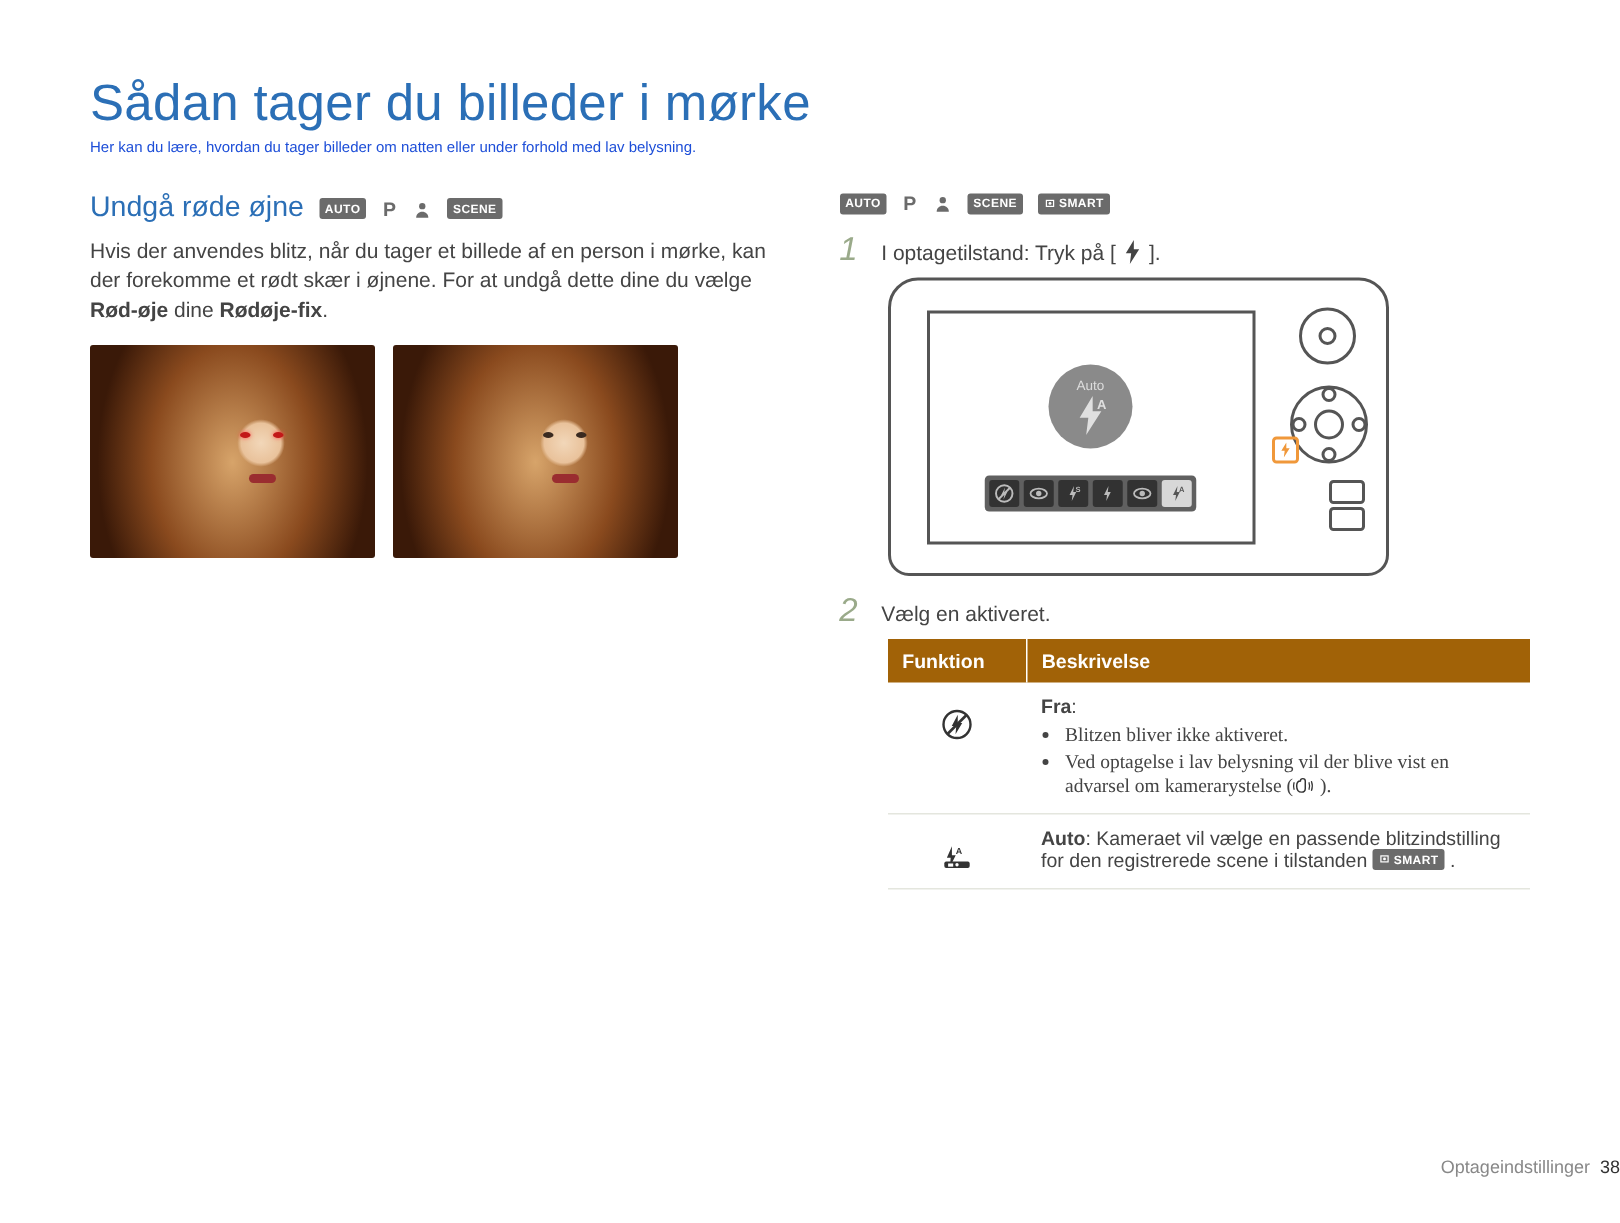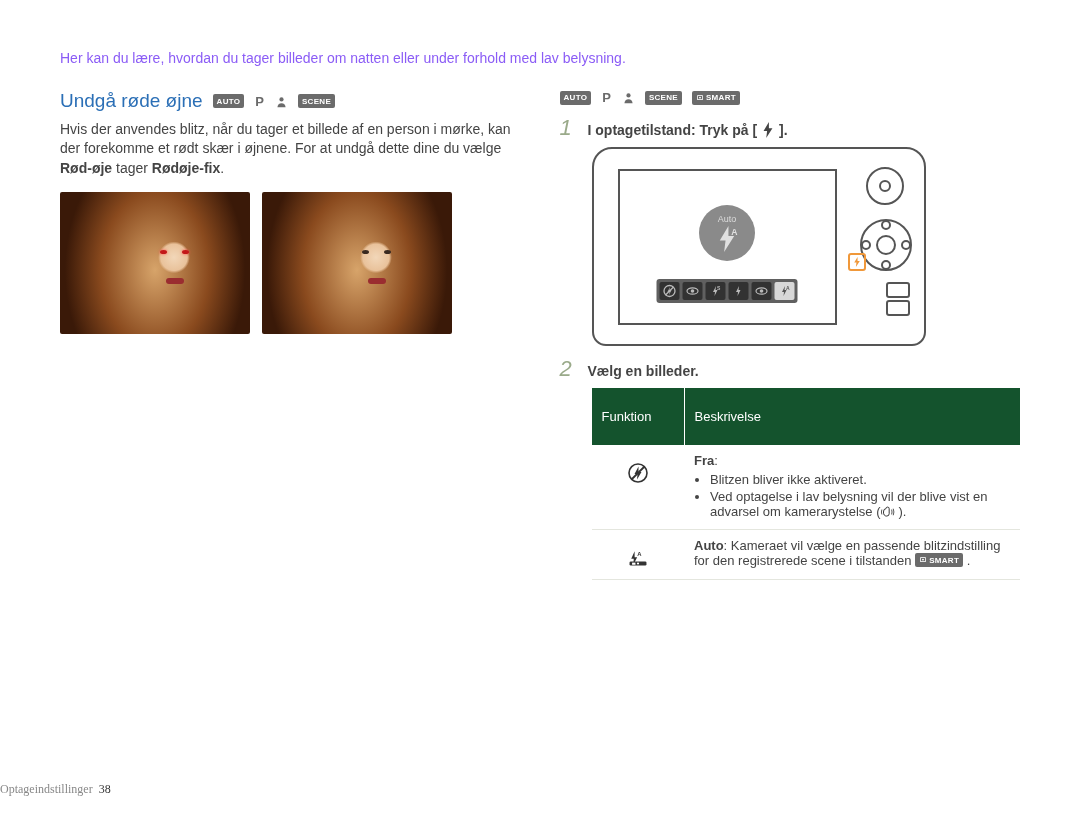--- a/index.html
+++ b/index.html
@@ -17,22 +17,22 @@
     box-sizing: border-box;
   }
   .page-title {
     font-size: 34px;
     font-weight: 400;
     color: #2b6fb6;
     margin: 0 0 4px 0;
     letter-spacing: 0.2px;
   }
   .intro {
-    font-size: 14px;
-    color: #8b5cf6;
+    font-size: 10px;
+    color: #1d4ed8;
     margin-bottom: 24px;
     font-weight: 300;
   }
   .columns {
     display: flex;
     gap: 39px;
   }
   .col {
     flex: 1;
     min-width: 0;
@@ -126,21 +126,21 @@
   .step .num {
     font-size: 22px;
     font-style: italic;
     color: #9aaa8a;
     width: 18px;
     font-weight: 300;
   }
   .step .txt {
     font-size: 14px;
     color: #444;
-    font-weight: 700;
+    font-weight: 400;
     display: flex;
     align-items: center;
     gap: 4px;
     text-align: center;
   }
 
   .camera {
     width: 330px;
     height: 195px;
     border: 2.5px solid #555;
@@ -248,93 +248,93 @@
   }
   .camera .lcd .icon-row .slot.active{ background:#d8d8d8; }
 
   .opt-table {
     width: calc(100% - 32px);
     margin-left: 32px;
     border-collapse: collapse;
     font-size: 13px;
   }
   .opt-table thead th {
-    background: #14532d;
+    background: #a16207;
     color: #fff;
-    font-weight: 400;
+    font-weight: 700;
     text-align: left;
-    padding: 21px 10px;
+    padding: 7px 10px;
   }
   .opt-table thead th:first-child {
     border-right: 1px solid #fff;
     width: 72px;
   }
   .opt-table tbody td {
     padding: 8px 10px;
     border-bottom: 1px solid #e4e6de;
     vertical-align: top;
     color: #444;
     font-weight: 300;
   }
   .opt-table tbody td:first-child {
     text-align: center;
     padding-top: 18px;
   }
   .opt-table ul {
     margin: 4px 0 0 0;
     padding-left: 16px;
   }
-  .opt-table ul li { margin-bottom: 2px; }
+  .opt-table ul li { margin-bottom: 2px; font-family: Liberation Serif, serif; }
   .opt-table .label { font-weight: 700; }
 
   .fn-icon {
     display:inline-flex;
     width:22px; height:20px;
     align-items:center;justify-content:center;
   }
 
   svg { display:block; }
 
   .footer {
     position: absolute;
-    bottom: 18px;
+    bottom: 30px;
     left: 0; right: 0;
-    text-align: left;
+    text-align: right;
     font-size: 12px;
     color: #888;
     font-weight: 300;
-    font-family: Liberation Serif, serif;
   }
   .footer .pn { color: #333; }
 </style>
 </head>
 <body>
 
 <div class="page">
 
+  <h1 class="page-title">Sådan tager du billeder i mørke</h1>
   <div class="intro">Her kan du lære, hvordan du tager billeder om natten eller under forhold med lav belysning.</div>
 
   <div class="columns">
 
     <div class="col">
       <div class="section-hdr">
         <span class="section-title">Undgå røde øjne</span>
         <span class="mode-badge">AUTO</span>
         <span class="mode-p">P</span>
         <span class="mode-icon">
           <svg viewBox="0 0 16 16">
               <circle cx="8" cy="5.5" r="2.6" fill="#6b6b6b"></circle>
               <path d="M3 15c0-3 2.2-5 5-5s5 2 5 5z" fill="#6b6b6b"></path>
             </svg>
         </span>
         <span class="mode-badge">SCENE</span>
       </div>
 
       <div class="body-text">
-        <span>Hvis der anvendes blitz, når du tager et billede af en person i mørke, kan der forekomme et rødt skær i øjnene. For at undgå dette dine du vælge </span><b>Rød-øje</b><span> tager </span><b>Rødøje-fix</b><span>.</span>
+        <span>Hvis der anvendes blitz, når du tager et billede af en person i mørke, kan der forekomme et rødt skær i øjnene. For at undgå dette dine du vælge </span><b>Rød-øje</b><span> dine </span><b>Rødøje-fix</b><span>.</span>
       </div>
 
       <div class="photo-row">
         <div class="photo red">
           <div class="eye l"></div>
             <div class="eye r"></div>
             <div class="lips"></div>
         </div>
         <div class="photo">
           <div class="eye l"></div>
@@ -437,21 +437,21 @@
           <svg width="8" height="10" viewBox="0 0 14 18">
               <path d="M8 0 L2 10 L6 10 L5 18 L12 7 L8 7 Z" fill="#f0983a"></path>
             </svg>
         </div>
         <div class="small-sq s1"></div>
         <div class="small-sq s2"></div>
       </div>
 
       <div class="step">
         <div class="num">2</div>
-        <div class="txt">Vælg en billeder.</div>
+        <div class="txt">Vælg en aktiveret.</div>
       </div>
 
       <table class="opt-table">
         <thead>
           <tr>
             <th>Funktion</th>
             <th>Beskrivelse</th>
           </tr>
         </thead>
         <tbody>

